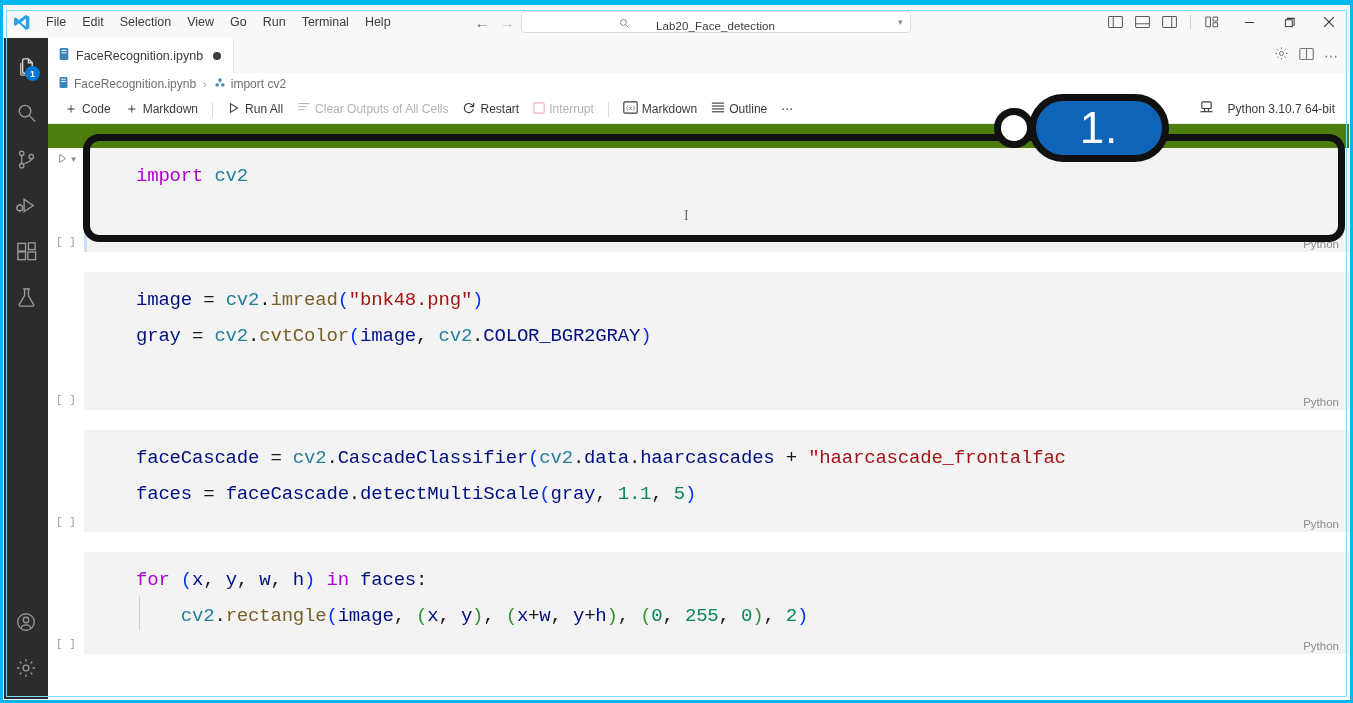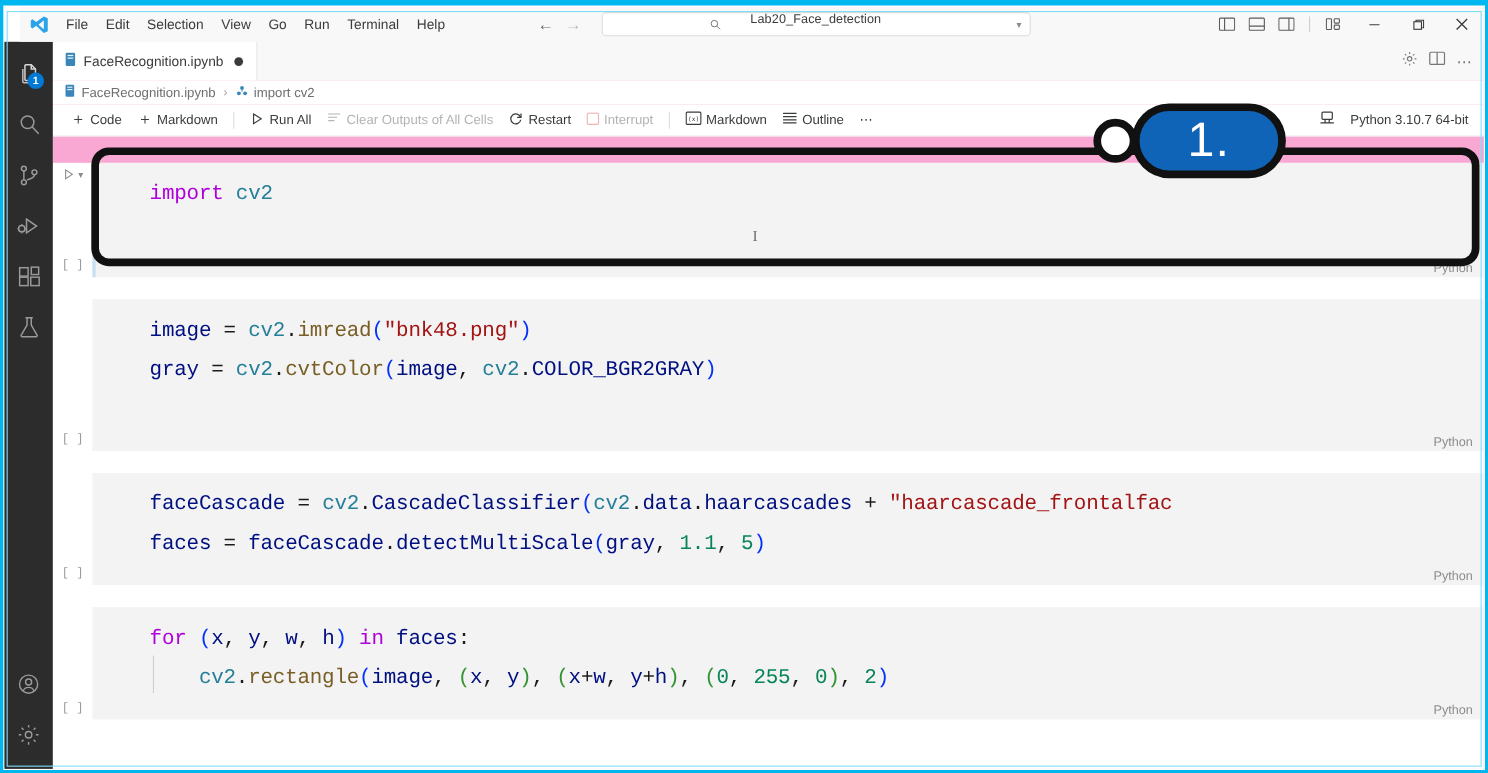--- a/index.html
+++ b/index.html
@@ -25,21 +25,21 @@
     z-index: 60;
   }
   .capture-frame-inner {
     position: absolute;
     left: 3px; right: 3px; top: 5px; bottom: 3px;
     border: 1px solid #7fdcf7;
   }
 
   
   .titlebar {
-    position: absolute; left: 18px; top: 6px; right: 4px; height: 32px;
+    position: absolute; left: 4px; top: 6px; right: 4px; height: 32px;
     background: #f8f8f8;
     display: flex; align-items: center;
     z-index: 20;
   }
   .vscode-logo {
     width: 34px; height: 32px;
     display: flex; align-items: center; justify-content: center;
     flex: none;
   }
   .menu { display: flex; align-items: center; height: 32px; }
@@ -48,25 +48,25 @@
     padding: 3px 8px; line-height: 16px;
     white-space: nowrap; cursor: default;
   }
 
   .nav-arrows { display: flex; align-items: center; margin-left: 76px; gap: 10px; }
   .nav-arrow { font-size: 15px; color: #6b6b6b; line-height: 1; }
   .nav-arrow.dim { color: #bdbdbd; }
 
   .qopen {
     width: 390px; height: 22px;
-    margin-left: 18px;
+    margin-left: 6px;
     background: #ffffff;
     border: 1px solid #dcdcdc;
     border-radius: 4px;
-    display: flex; align-items: flex-start;
+    display: flex; align-items: flex-end;
     position: relative;
   }
   .qopen-text {
     flex: 1;
     text-align: center;
     font-size: 11.5px; color: #3b3b3b;
     letter-spacing: 0.1px;
   }
   .qopen-search-icon { position: absolute; left: 97px; top: 3px; }
   .qopen-chev { position: absolute; right: 7px; top: 5px; color: #8a8a8a; font-size: 9px; }
@@ -107,21 +107,21 @@
     background: #0078d4; color: #fff;
     font-size: 9.5px; font-weight: bold;
     display: flex; align-items: center; justify-content: center;
     line-height: 1;
   }
   .act-spacer { flex: 1; }
 
   
   .editor {
     position: absolute; left: 48px; top: 38px; right: 4px; bottom: 4px;
-    background: #f9a8d4;
+    background: #4d7c0f;
     overflow: hidden;
   }
 
   .tabbar {
     height: 35px;
     background: #f8f8f8;
     display: flex; align-items: stretch;
     position: relative;
   }
   .tab {

